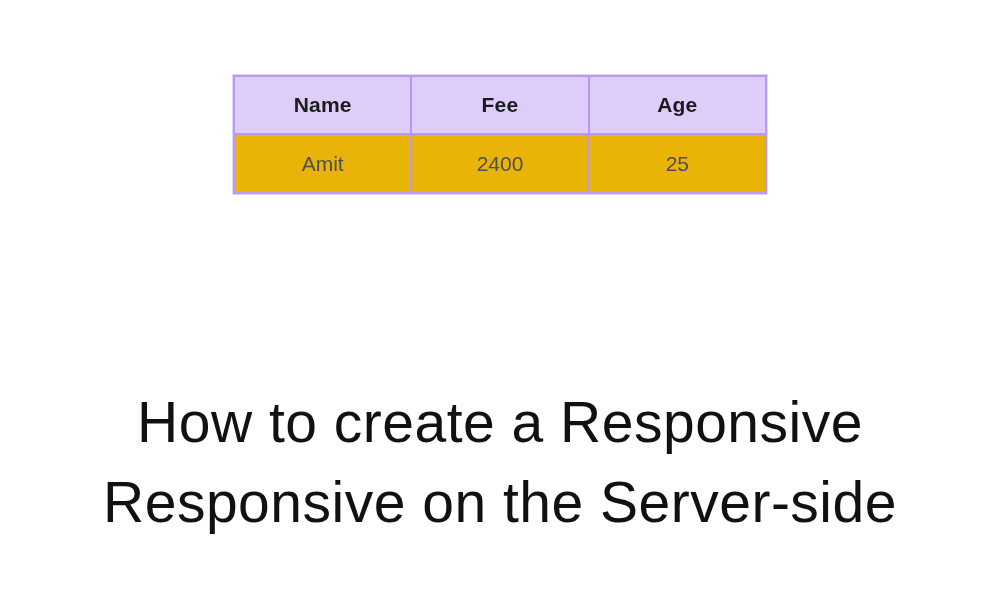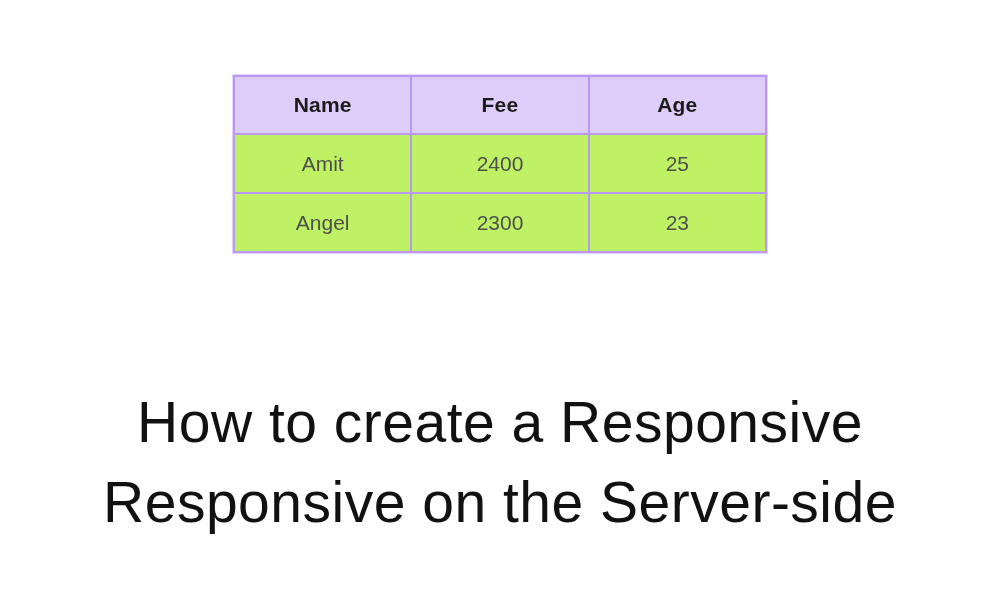--- a/index.html
+++ b/index.html
@@ -36,21 +36,21 @@
   }
   table.data-table th {
     background: #ddcdf8;
     height: 56px;
     font-size: 21px;
     font-weight: bold;
     color: #1b1b1b;
     letter-spacing: 0.2px;
   }
   table.data-table td {
-    background: #bef264;
+    background: #eab308;
     height: 57px;
     font-size: 21px;
     font-weight: normal;
     color: #4f4f4f;
     margin-top: 10px;
   }
   h1.page-title {
     position: absolute;
     left: 0;
     top: 382px;
@@ -80,25 +80,20 @@
         <th>Fee</th>
         <th>Age</th>
       </tr>
     </thead>
     <tbody>
       <tr>
         <td>Amit</td>
         <td>2400</td>
         <td>25</td>
       </tr>
-      <tr>
-        <td>Angel</td>
-        <td>2300</td>
-        <td>23</td>
-      </tr>
     </tbody>
   </table>
 
   <h1 class="page-title">
     <span>How to create a Responsive</span>
     <span>Responsive on the Server-side</span>
   </h1>
 
 </div>
 

